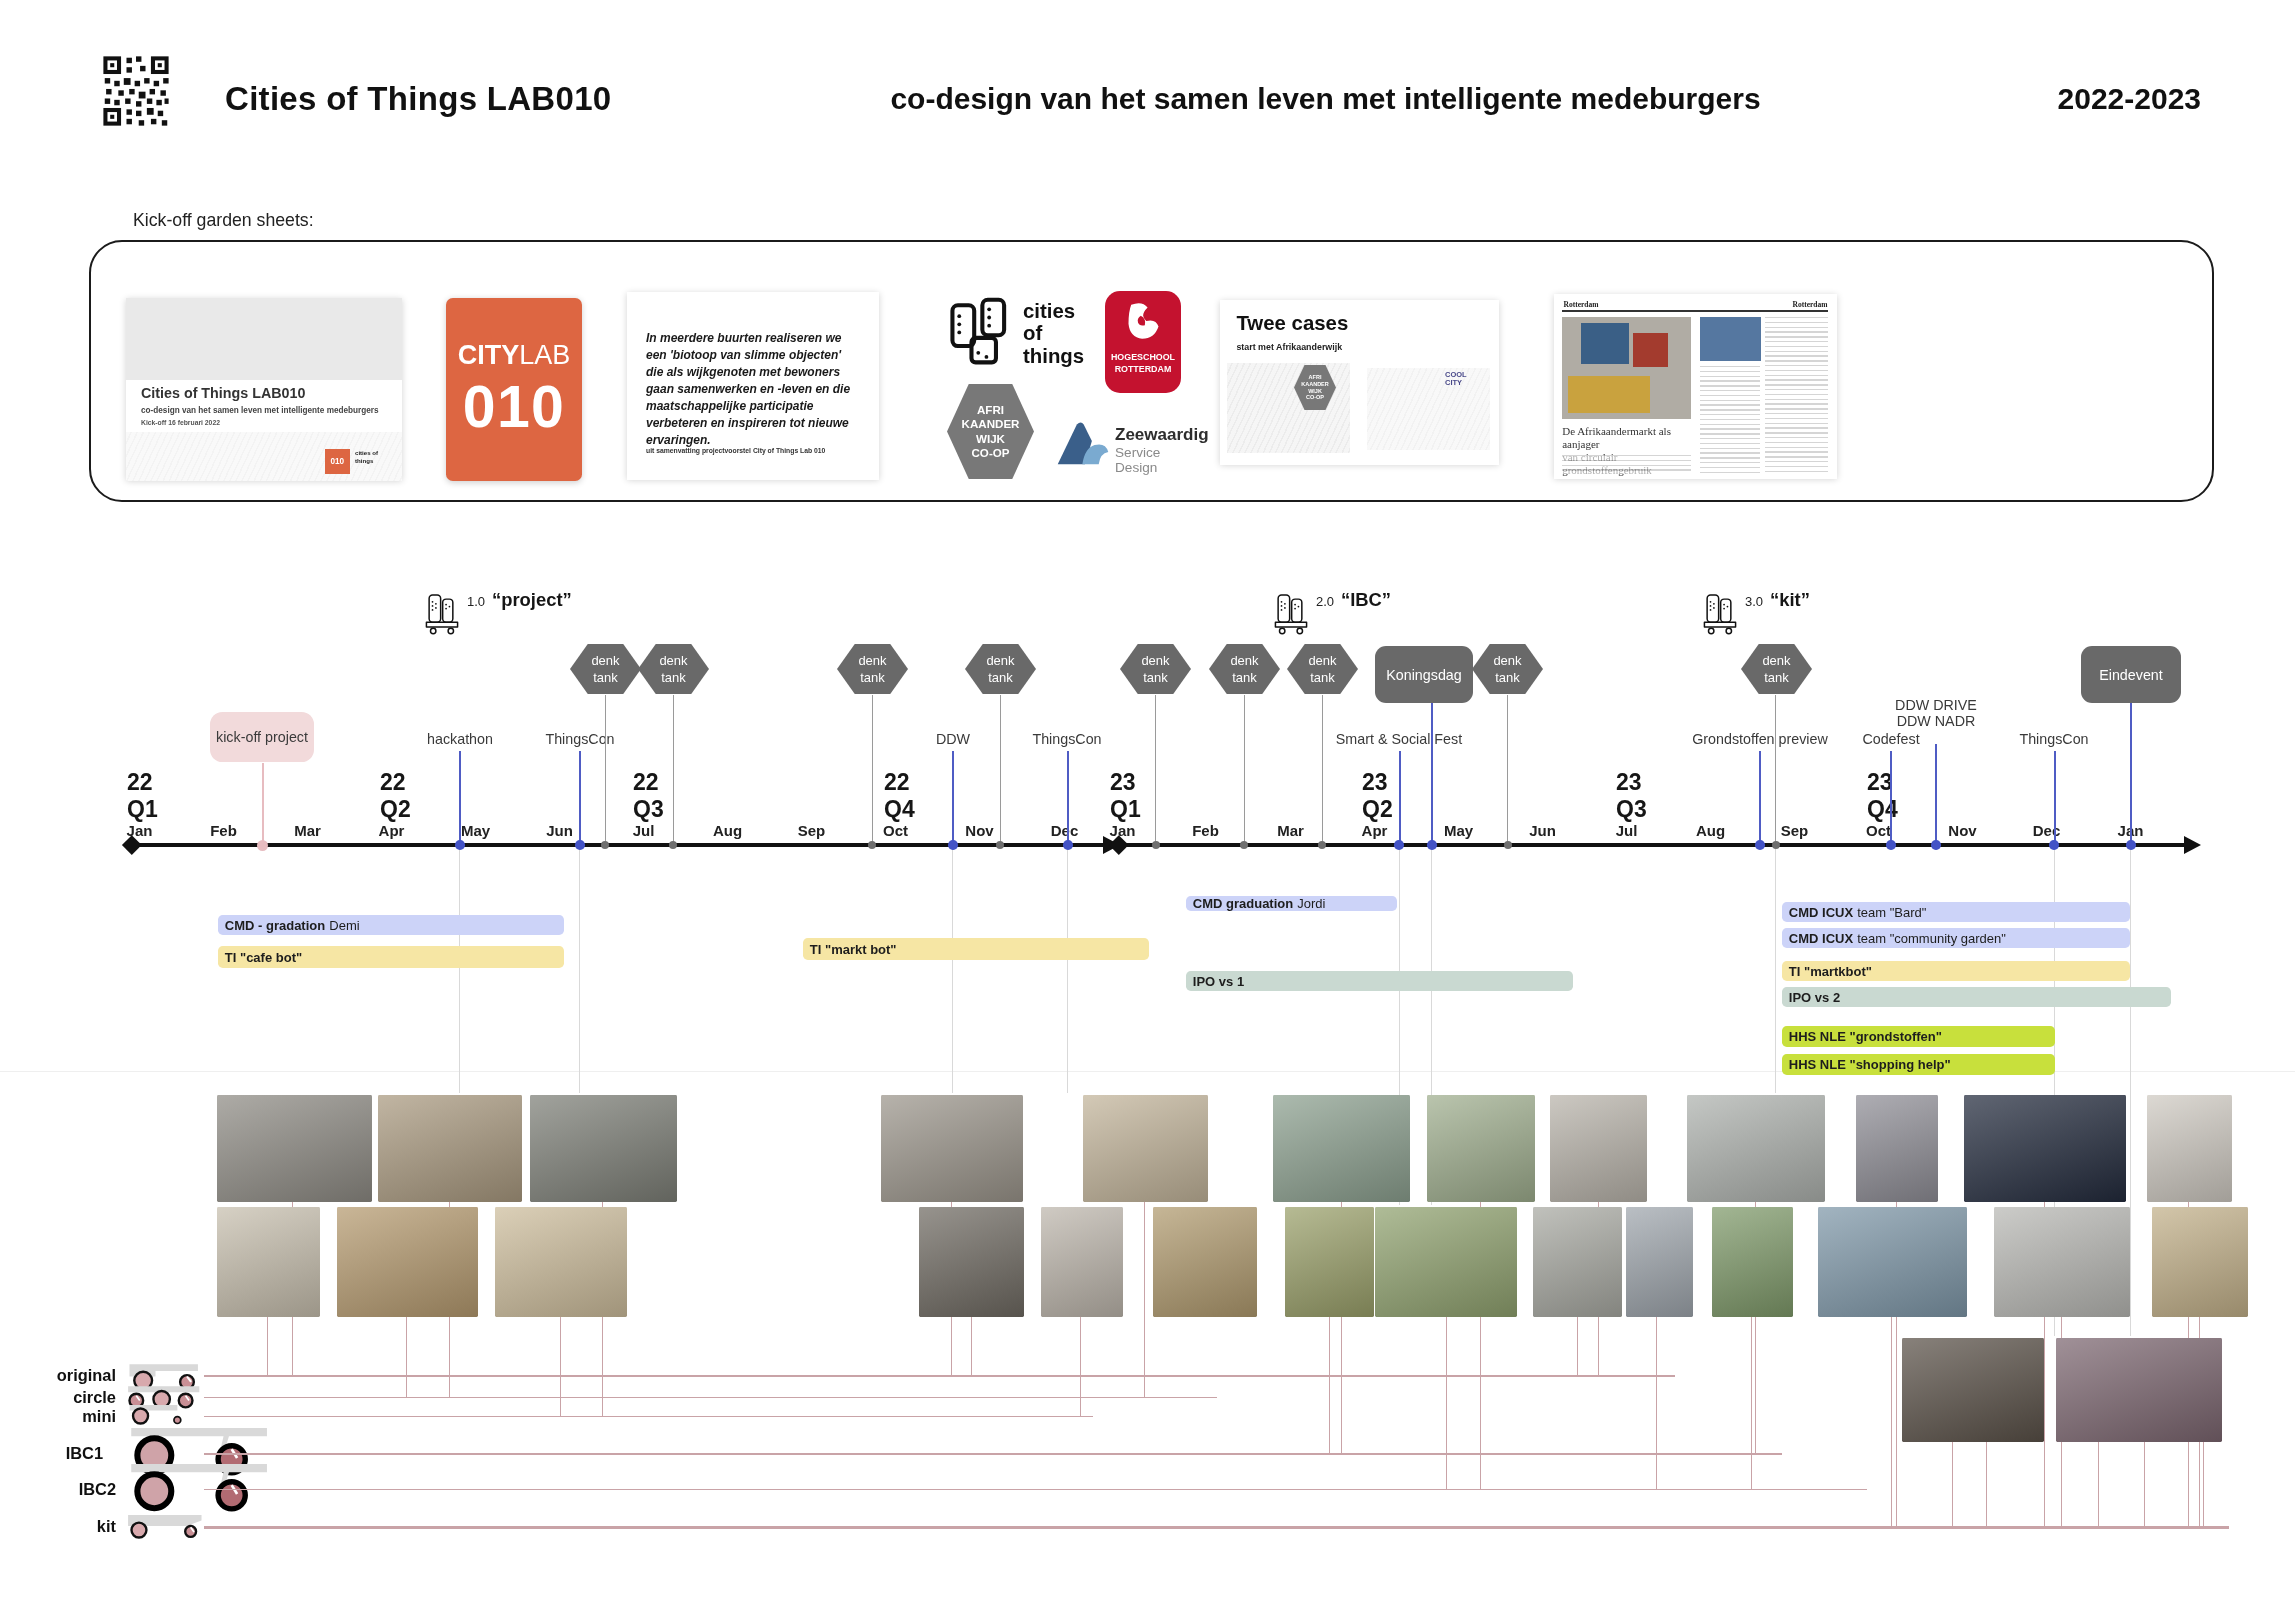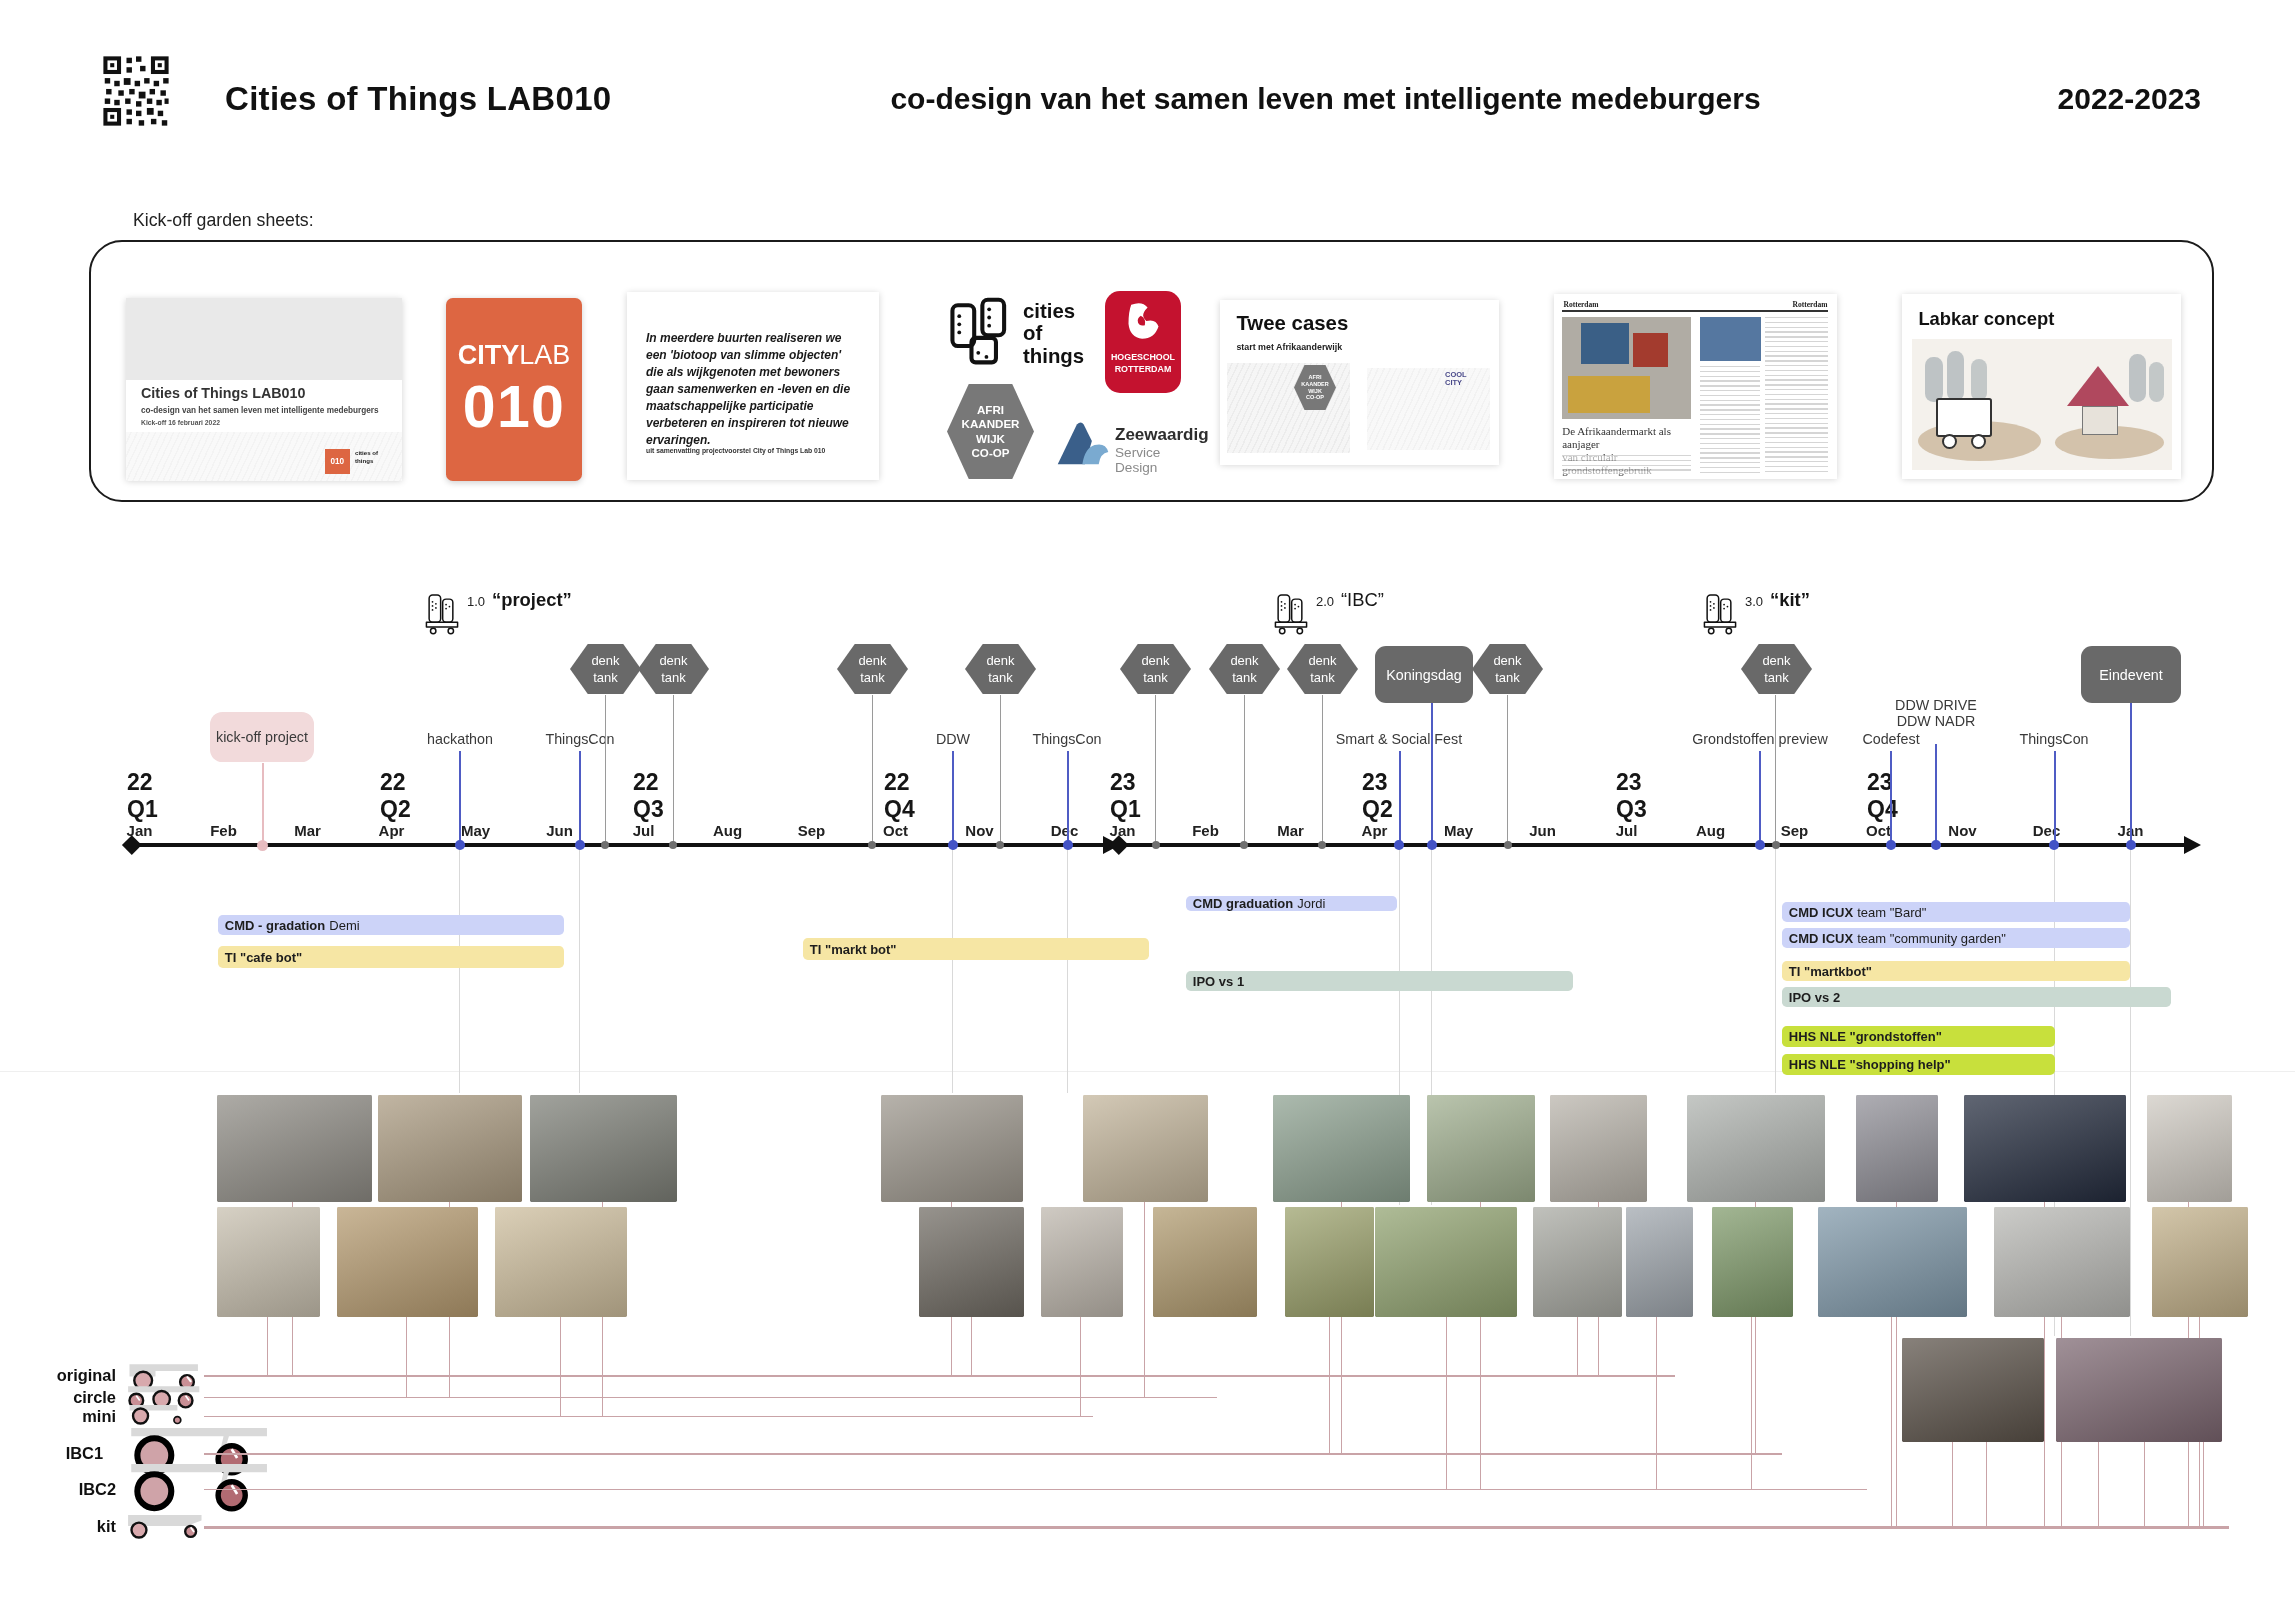--- a/index.html
+++ b/index.html
@@ -189,37 +189,20 @@
     <div class="abs" style="left:8.2px;top:131px;width:136px;font-family:'Liberation Serif',serif;font-size:11px;line-height:13px;color:#333;">
       <div>De Afrikaandermarkt als aanjager</div>
       <div>van circulair grondstoffengebruik</div>
     </div>
     <div class="abs newsprint" style="left:8.2px;top:161px;width:129px;height:19px;opacity:.6;"></div>
     <div class="abs" style="left:146px;top:23px;width:61px;height:44px;background:#5577a0;"></div>
     <div class="abs newsprint" style="left:146px;top:72px;width:60px;height:108px;opacity:.6;"></div>
     <div class="abs newsprint" style="left:211px;top:23px;width:63px;height:157px;opacity:.6;"></div>
   </div>
 
-  <div class="abs card" style="left:1902px;top:294px;width:279px;height:185px;">
-    <div class="abs" style="left:16.4px;top:13.6px;font-size:18.4px;font-weight:bold;color:#111;">Labkar concept</div>
-    <div class="abs" style="left:9.5px;top:45px;width:260px;height:131px;background:#f4f1ec;">
-      <div class="abs" style="left:6.8px;top:82px;width:123px;height:40px;background:#cbb79b;border-radius:50%;opacity:.8;"></div>
-      <div class="abs" style="left:143px;top:87px;width:109px;height:33px;background:#cbb79b;border-radius:50%;opacity:.8;"></div>
-      <div class="abs" style="left:13.6px;top:17.7px;width:17.7px;height:45px;background:#9aa5ab;border-radius:8.2px;opacity:.6;"></div>
-      <div class="abs" style="left:35px;top:12.3px;width:17.7px;height:50px;background:#9aa5ab;border-radius:8.2px;opacity:.6;"></div>
-      <div class="abs" style="left:59px;top:20.4px;width:16.4px;height:42px;background:#9aa5ab;border-radius:8.2px;opacity:.55;"></div>
-      <div class="abs" style="left:217px;top:15px;width:17.7px;height:48px;background:#9aa5ab;border-radius:8.2px;opacity:.6;"></div>
-      <div class="abs" style="left:237px;top:23px;width:15px;height:40px;background:#9aa5ab;border-radius:8.2px;opacity:.55;"></div>
-      <div class="abs" style="left:24.5px;top:59px;width:52px;height:35px;background:#fff;border:2px solid #333;border-radius:2.7px;"></div>
-      <div class="abs" style="left:30px;top:95px;width:11px;height:11px;background:#fff;border:2px solid #333;border-radius:50%;"></div>
-      <div class="abs" style="left:59px;top:95px;width:11px;height:11px;background:#fff;border:2px solid #333;border-radius:50%;"></div>
-      <div class="abs" style="left:155px;top:27px;width:0;height:0;border-left:31px solid transparent;border-right:31px solid transparent;border-bottom:40px solid #b0485e;"></div>
-      <div class="abs" style="left:170px;top:67px;width:34px;height:27px;background:#e7e2da;border:1.4px solid #777;"></div>
-    </div>
-  </div>
 
   <div class="abs" id="connectors-layer" style="left:0;top:0;">
       <div class="abs" style="left: 0px; top: 1071px; width: 2295px; height: 1px; background: rgb(239, 239, 239);"></div>
       <div class="abs" style="left: 459px; top: 845px; width: 1.4px; height: 248px; background: rgb(217, 217, 217);"></div>
       <div class="abs" style="left: 579px; top: 845px; width: 1.4px; height: 248px; background: rgb(217, 217, 217);"></div>
       <div class="abs" style="left: 952px; top: 845px; width: 1.4px; height: 248px; background: rgb(217, 217, 217);"></div>
       <div class="abs" style="left: 1067px; top: 845px; width: 1.4px; height: 248px; background: rgb(217, 217, 217);"></div>
       <div class="abs" style="left: 1399px; top: 845px; width: 1.4px; height: 360px; background: rgb(217, 217, 217);"></div>
       <div class="abs" style="left: 1431px; top: 845px; width: 1.4px; height: 360px; background: rgb(217, 217, 217);"></div>
       <div class="abs" style="left: 1775px; top: 845px; width: 1.4px; height: 248px; background: rgb(217, 217, 217);"></div>
@@ -447,21 +430,21 @@
             <circle cx="17" cy="26" r="1.3"></circle>
             <circle cx="17" cy="32" r="1.3"></circle>
             <circle cx="22" cy="23" r="1.3"></circle>
             <circle cx="22" cy="29" r="1.3"></circle>
             <circle cx="37" cy="24" r="1.3"></circle>
             <circle cx="37" cy="30" r="1.3"></circle>
             <circle cx="42" cy="27" r="1.3"></circle>
           </g>
         </svg>
         <div class="abs" style="left: 46px; top: 5.5px; font-size: 13px; color: rgb(34, 34, 34); position: absolute;">2.0</div>
-        <div class="abs" style="left: 71px; top: 1.4px; font-size: 18.4px; font-weight: normal; color: rgb(22, 22, 22); position: absolute;">“IBC”</div>
+        <div class="abs" style="left: 71px; top: 1.4px; font-size: 18.4px; font-weight: bold; color: rgb(22, 22, 22); position: absolute;">“IBC”</div>
       </div>
       <div class="abs" style="left: 1699px; top: 588px; width: 177px; height: 48px;">
         <svg width="42" height="48" viewBox="0 0 62 70">
           <g fill="none" stroke="#111" stroke-width="2.2" stroke-linejoin="round">
             <rect x="12" y="10" width="17" height="40" rx="5"></rect>
             <rect x="32" y="16" width="15" height="34" rx="5"></rect>
             <rect x="8" y="50" width="46" height="7"></rect>
             <circle cx="18" cy="63" r="4"></circle>
             <circle cx="44" cy="63" r="4"></circle>
           </g>

